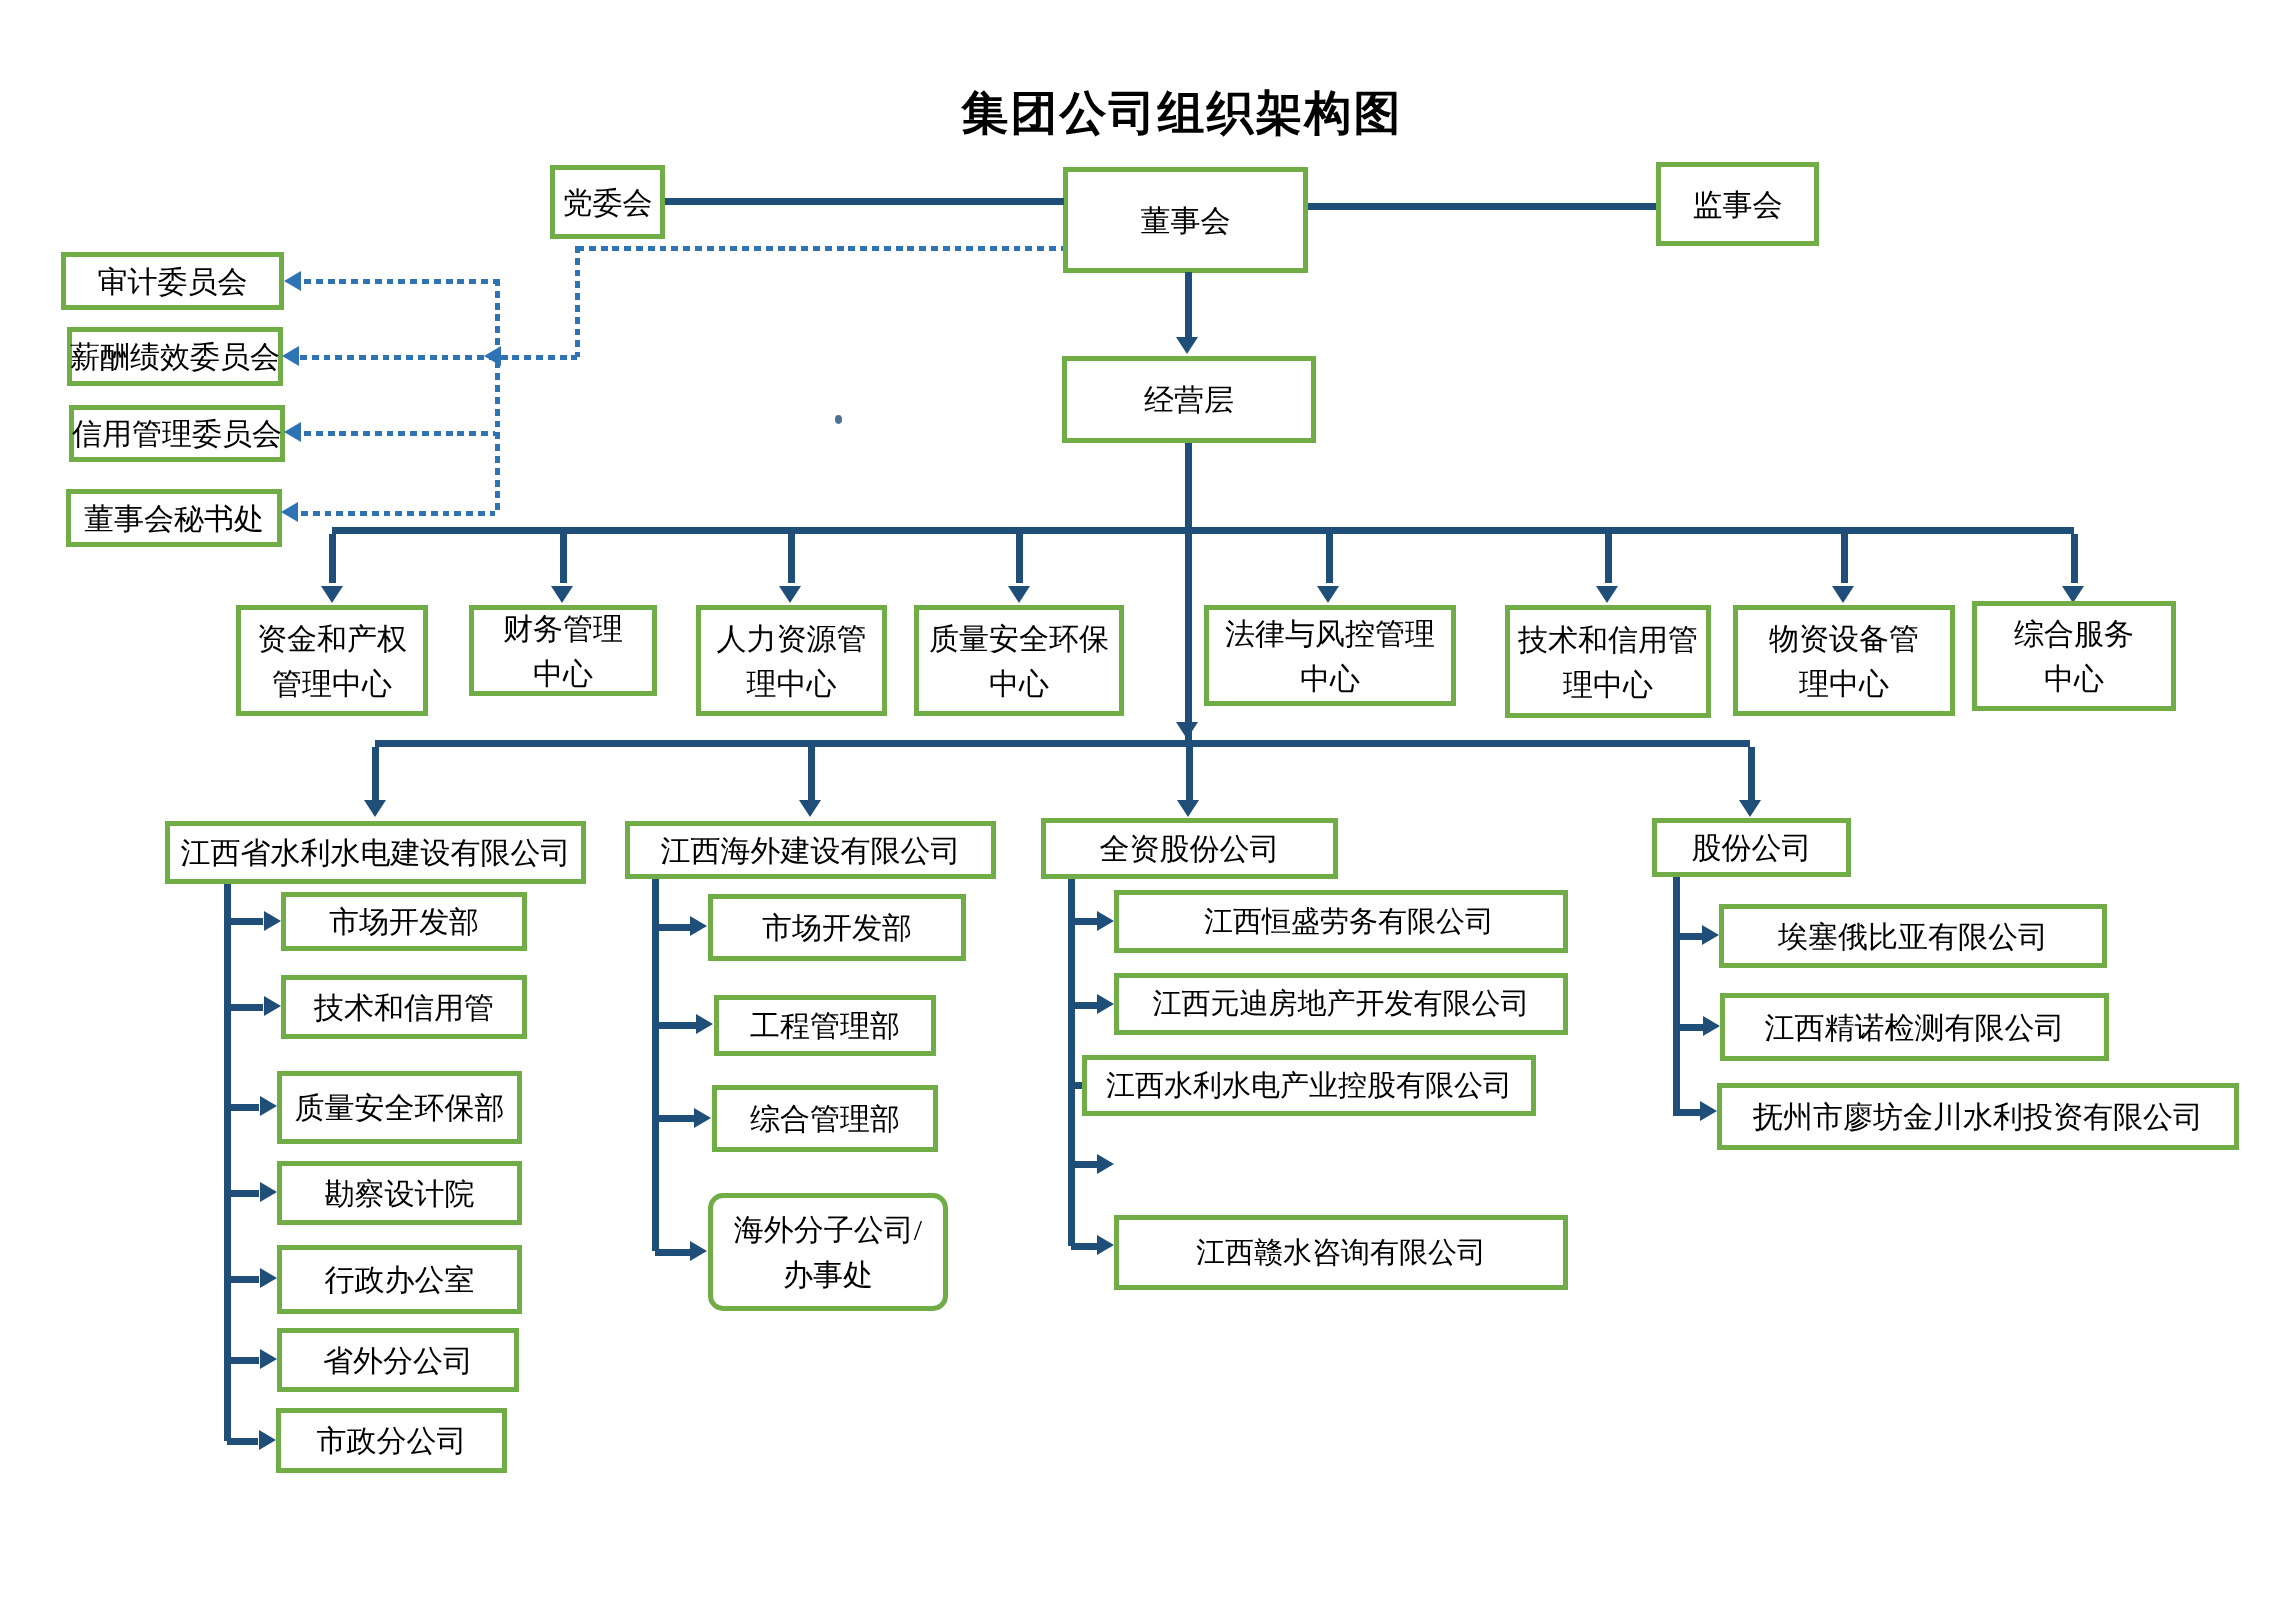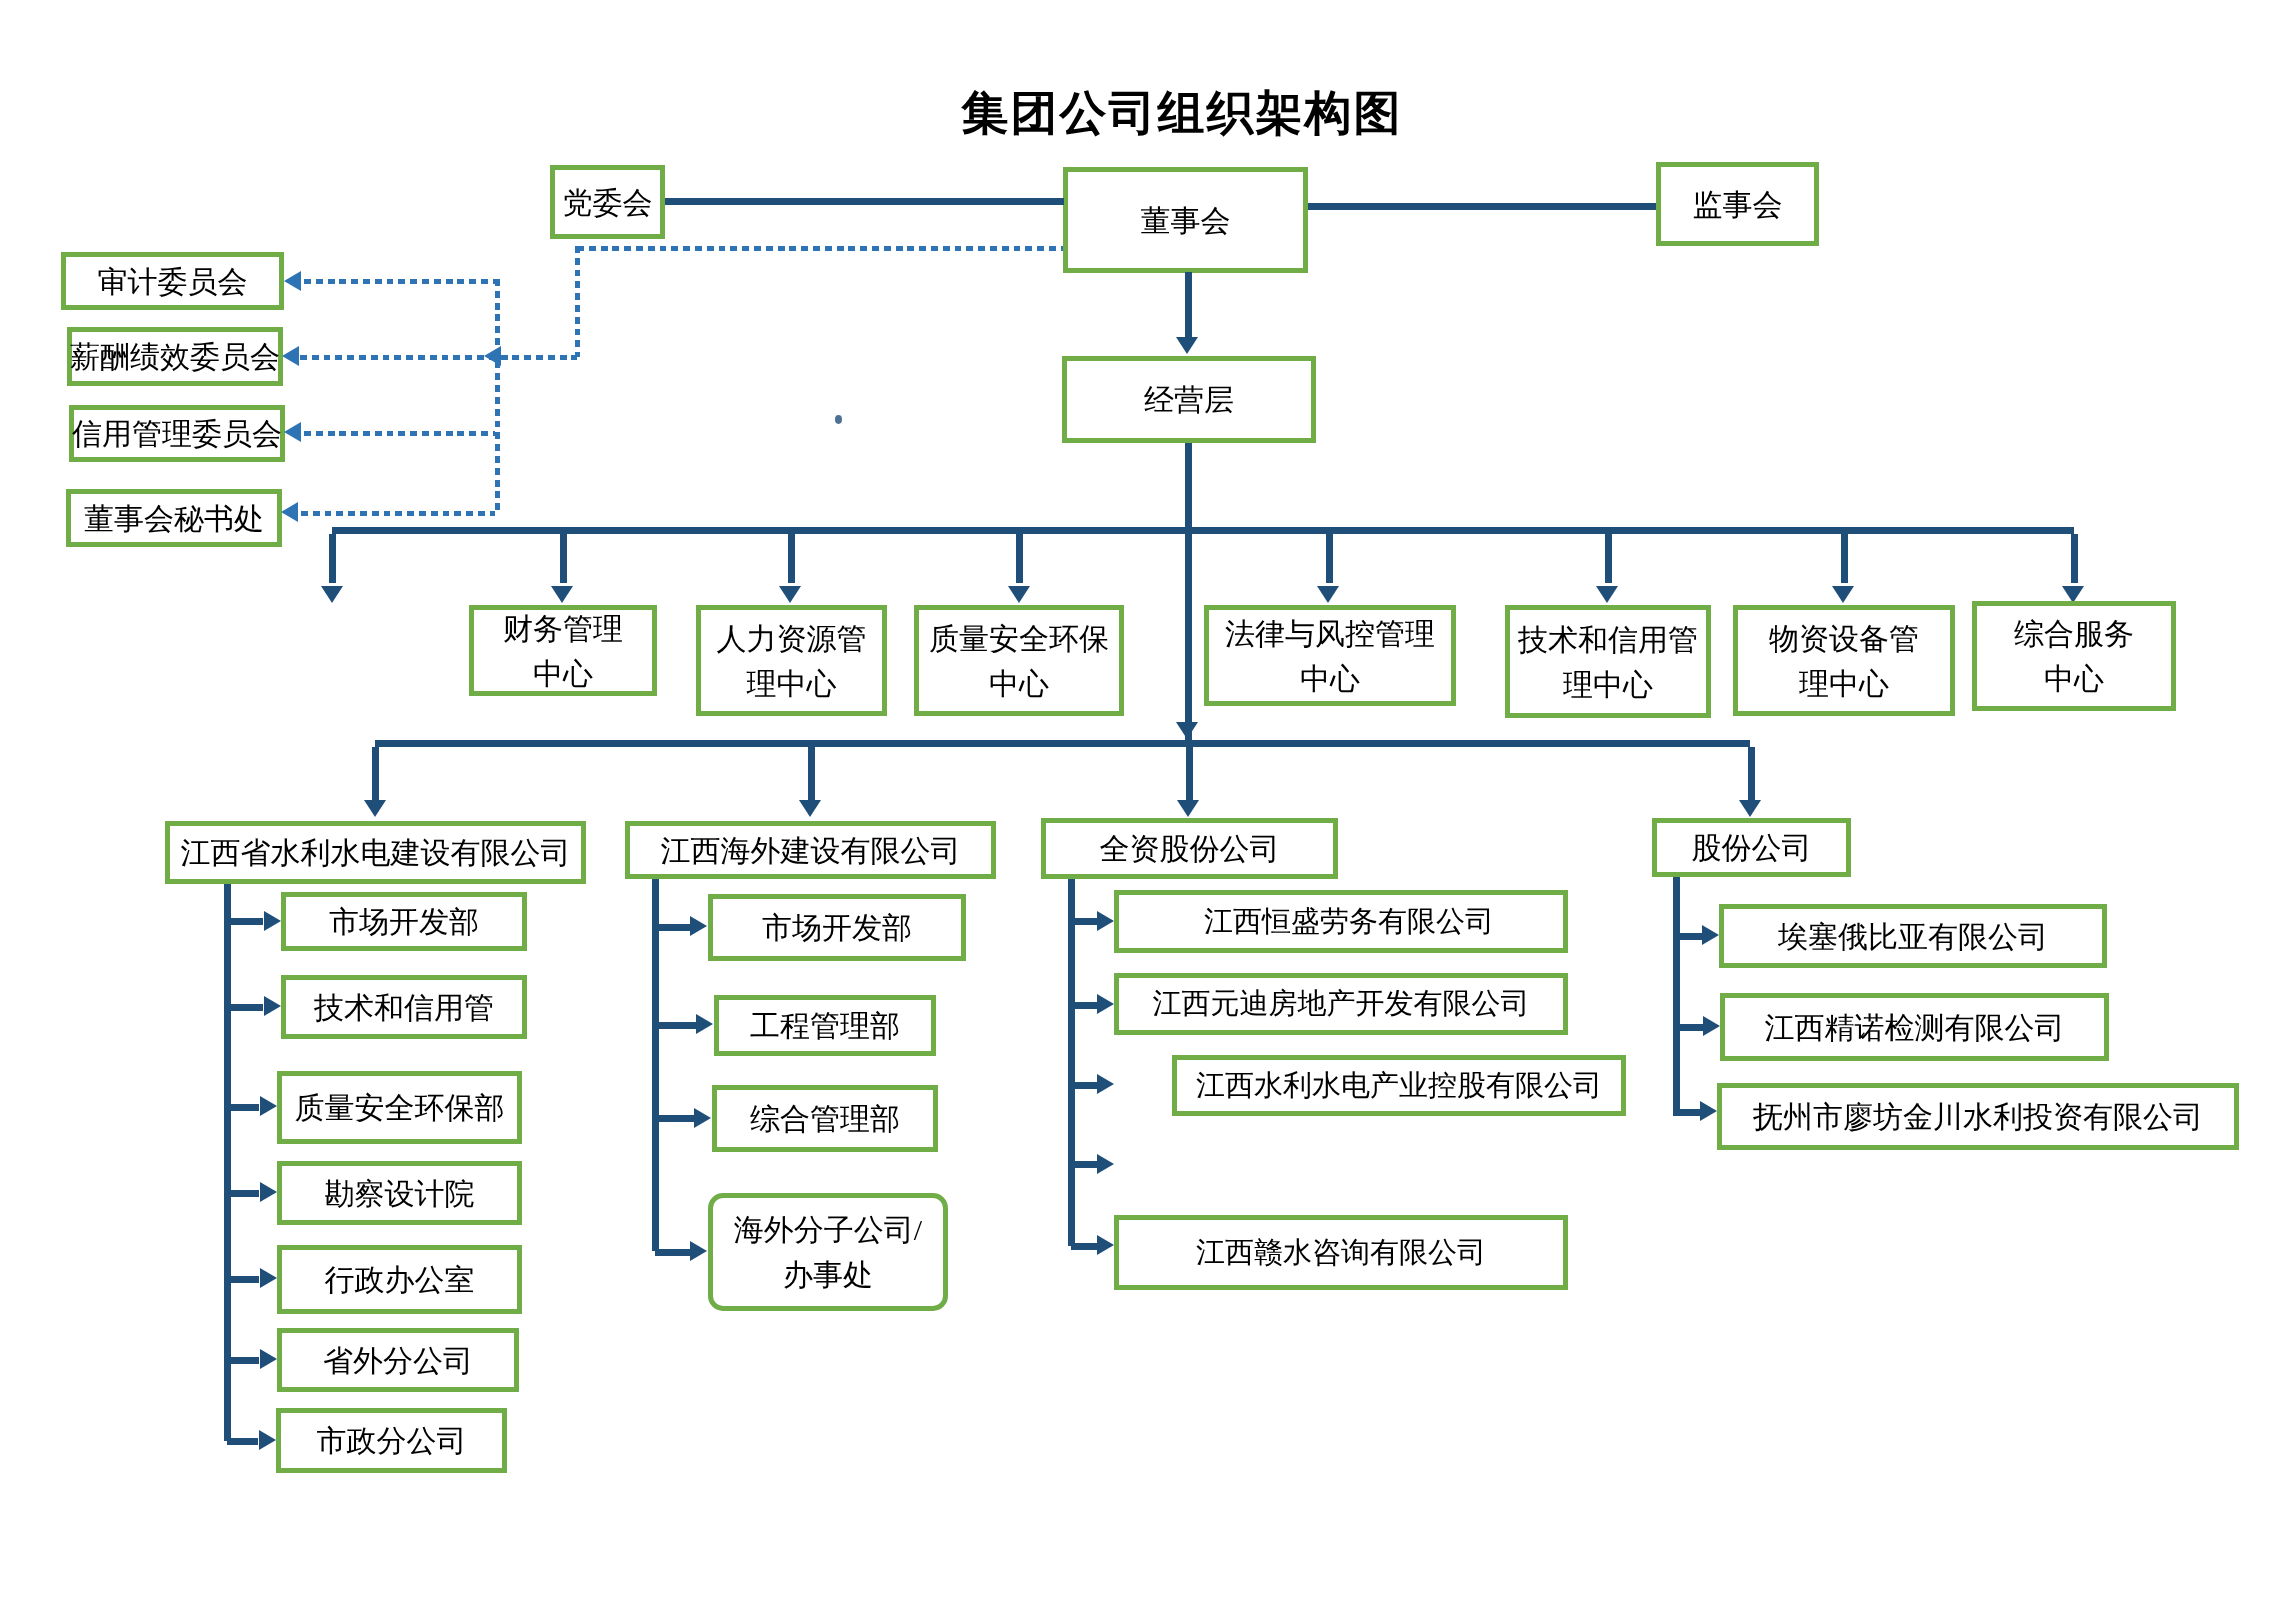--- a/index.html
+++ b/index.html
@@ -89,20 +89,24 @@
     <div class="ad" style="left:1008px;top:586px;"></div>
   <div class="vl" style="left:1326px;top:534px;height:49px;"></div>
     <div class="ad" style="left:1317px;top:586px;"></div>
   <div class="vl" style="left:1605px;top:534px;height:49px;"></div>
     <div class="ad" style="left:1596px;top:586px;"></div>
   <div class="vl" style="left:1841px;top:534px;height:49px;"></div>
     <div class="ad" style="left:1832px;top:586px;"></div>
   <div class="vl" style="left:2071px;top:534px;height:49px;"></div>
     <div class="ad" style="left:2062px;top:586px;"></div>
 
+  <div class="box" style="left:236px;top:605px;width:192px;height:111px;">
+      <span class="ln">资金和产权</span>
+      <span class="ln">管理中心</span>
+    </div>
   <div class="box" style="left:469px;top:605px;width:188px;height:91px;">
       <span class="ln">财务管理</span>
       <span class="ln">中心</span>
     </div>
   <div class="box" style="left:696px;top:605px;width:191px;height:111px;">
       <span class="ln">人力资源管</span>
       <span class="ln">理中心</span>
     </div>
   <div class="box" style="left:914px;top:605px;width:210px;height:111px;">
       <span class="ln">质量安全环保</span>
@@ -214,21 +218,21 @@
   <div class="hl" style="left:1071px;top:1161px;width:25.5px;"></div>
     <div class="ar" style="left:1097px;top:1154px;"></div>
   <div class="hl" style="left:1071px;top:1243px;width:25.5px;"></div>
     <div class="ar" style="left:1097px;top:1235px;"></div>
   <div class="box fs30" style="left:1114px;top:890px;width:454px;height:63px;padding-left:16px;">
       <span class="ln">江西恒盛劳务有限公司</span>
     </div>
   <div class="box fs30" style="left:1114px;top:973px;width:454px;height:62px;">
       <span class="ln">江西元迪房地产开发有限公司</span>
     </div>
-  <div class="box fs30" style="left:1172px;top:1055px;width:454px;height:61px;">
+  <div class="box fs30" style="left:1082px;top:1055px;width:454px;height:61px;">
       <span class="ln">江西水利水电产业控股有限公司</span>
     </div>
   <div class="box fs30" style="left:1114px;top:1215px;width:454px;height:75px;">
       <span class="ln">江西赣水咨询有限公司</span>
     </div>
 
   <div class="box" style="left:1652px;top:818px;width:199px;height:59px;">
       <span class="ln">股份公司</span>
     </div>
   <div class="vl" style="left:1673px;top:877px;height:239px;"></div>

